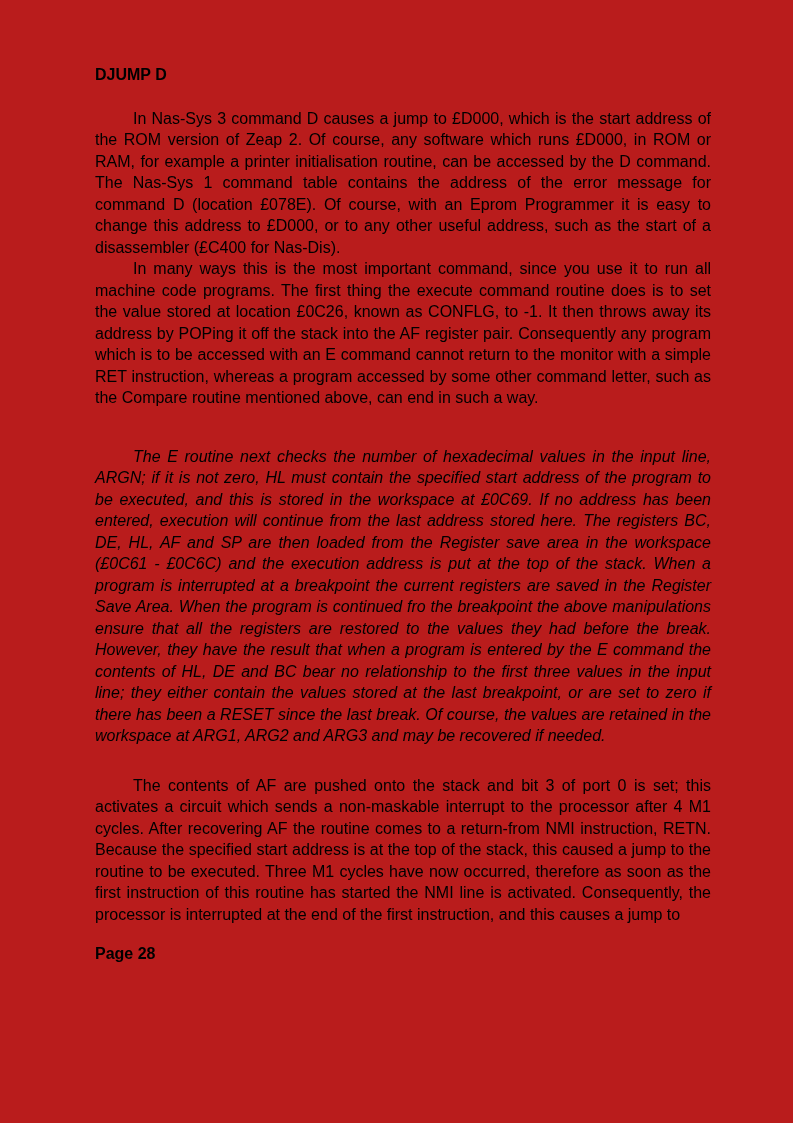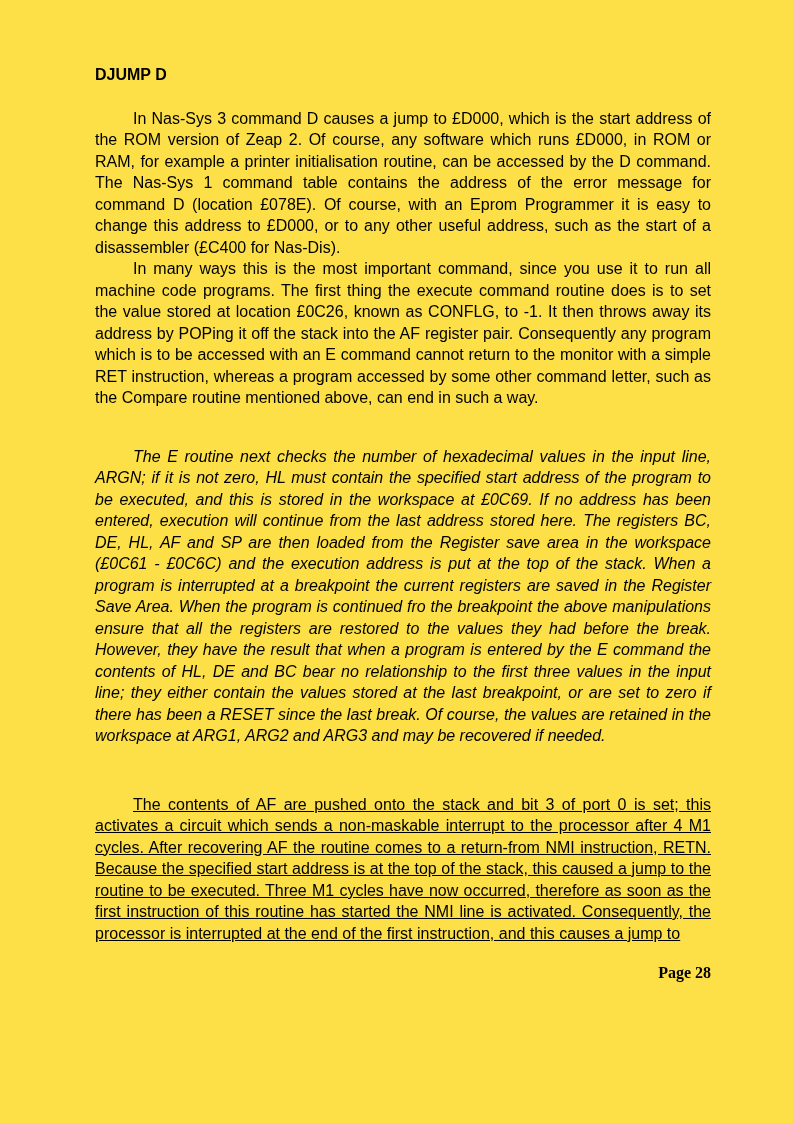--- a/index.html
+++ b/index.html
@@ -5,21 +5,21 @@
   html, body {
     margin: 0;
     padding: 0;
     background: #ffffff;
   }
   .page {
     position: relative;
     width: 793px;
     height: 1123px;
     margin: 0 auto;
-    background: #fde047;
+    background: #b91c1c;
     box-sizing: border-box;
     padding: 64px 82px 0 95px;
     font-family: "Liberation Sans", "DejaVu Sans", sans-serif;
     font-size: 16px;
     line-height: 21.5px;
     color: #000000;
     overflow: hidden;
   }
   .heading {
     font-size: 16px;
@@ -29,26 +29,25 @@
   }
   .heading.mt-28 {
     margin-top: 28px;
   }
   .para {
     margin: 0;
     text-align: justify;
     text-indent: 38px;
   }
   .para.mt-37 { margin-top: 37px; font-style: italic; }
-  .para.mt-30 { margin-top: 47px; text-decoration: underline; }
+  .para.mt-30 { margin-top: 28px; }
   .page-footer {
     margin-top: 18px;
-    text-align: right;
+    text-align: left;
     font-weight: bold;
-    font-family: Liberation Serif, serif;
   }
 </style>
 </head>
 <body>
 
 <div class="page">
 
   <h2 class="heading">DJUMP D</h2>
 
   <p class="para">In Nas-Sys 3 command D causes a jump to £D000, which is the start address of the ROM version of Zeap 2. Of course, any software which runs £D000, in ROM or RAM, for example a printer initialisation routine, can be accessed by the D command. The Nas-Sys 1 command table contains the address of the error message for command D (location £078E). Of course, with an Eprom Programmer it is easy to change this address to £D000, or to any other useful address, such as the start of a disassembler  (£C400 for Nas-Dis).</p>

